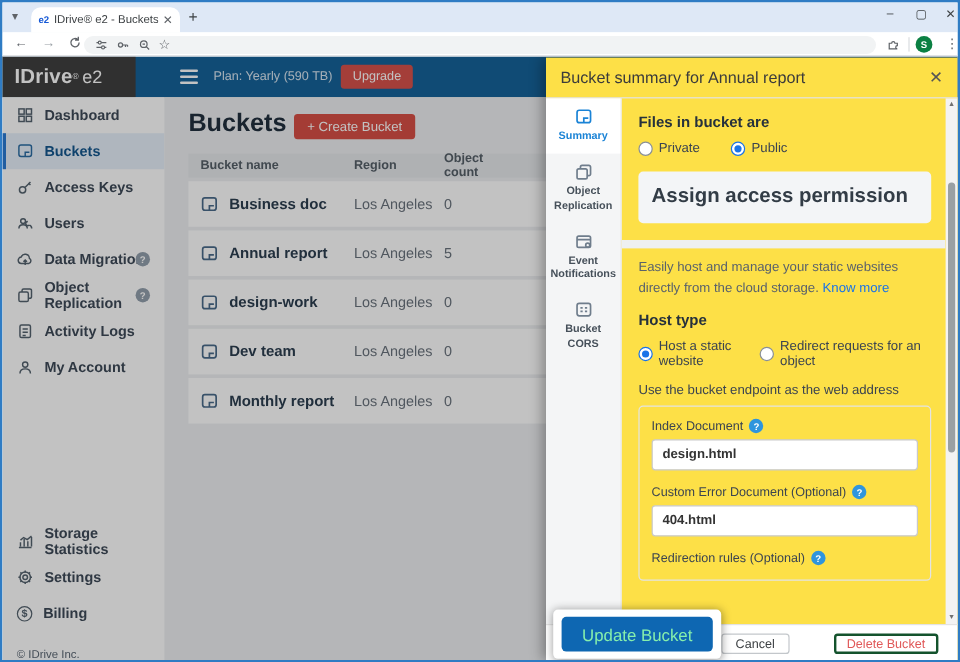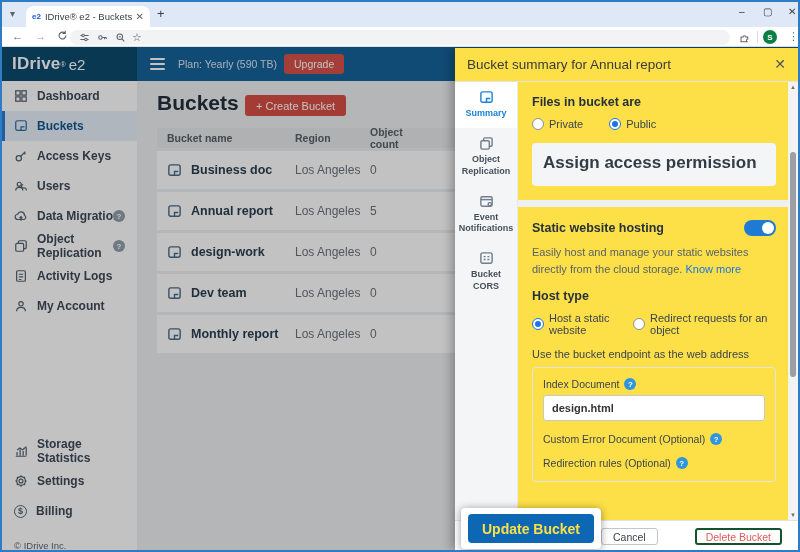--- a/index.html
+++ b/index.html
@@ -25,21 +25,21 @@
   .chip-ic svg { width:11px; height:11px; stroke:#5f6368; fill:none; stroke-width:1.5; }
   .star { font-size:11px; color:#5f6368; }
   .ext-ic { position:absolute; top:4px; left:737px; }
   .ext-ic svg { width:12px; height:12px; stroke:#5f6368; fill:none; stroke-width:1.5; }
   .tbsep { position:absolute; left:755px; top:4px; height:12px; width:1px; background:#dadce0; }
   .avatar { position:absolute; left:761px; top:3px; width:14px; height:14px; border-radius:50%; background:#0b8043; color:#fff; font-size:8px; font-weight:bold; display:flex; align-items:center; justify-content:center; }
   .moredots { position:absolute; left:786px; top:3px; font-size:11px; color:#5f6368; }
 
   
   .appbar { position:absolute; top:45px; left:0; right:0; height:34px; background:#16639a; z-index:1; }
-  .logo-zone { position:absolute; left:0; top:0; width:135px; height:34px; background:#0c4a6e; display:flex; align-items:center; padding-left:10px; color:#fff; }
+  .logo-zone { position:absolute; left:0; top:0; width:111px; height:34px; background:#404040; display:flex; align-items:center; padding-left:10px; color:#fff; }
   .brand-main { font-size:17px; font-weight:bold; letter-spacing:.2px; }
   .brand-reg { font-size:7px; vertical-align:super; }
   .brand-prod { font-size:15px; margin-left:3px; font-weight:normal; }
   .hamburger { position:absolute; left:148px; top:11px; width:15px; cursor:pointer; }
   .hamburger div { height:2px; background:#fff; margin-bottom:3px; border-radius:1px; }
   .plan-text { position:absolute; left:176px; top:11px; font-size:10.5px; color:#d9e6f1; }
   .upgrade-btn { position:absolute; left:282px; top:7px; height:20px; padding:0 10px; background:#d8524c; color:#fff; font-size:10.5px; border:none; border-radius:3px; display:flex; align-items:center; }
 
   
   .sidebar { position:absolute; left:0; top:79px; bottom:0; width:135px; background:#fff; z-index:1; }
@@ -103,21 +103,21 @@
   .fld-label { font-size:10.5px; color:#3b4450; display:flex; align-items:flex-end; gap:5px; margin-top:12px; }
   .fld-label:first-child { margin-top:0; }
   .help-ic { width:12px; height:12px; border-radius:50%; background:#2f95dd; color:#fff; font-size:8px; font-weight:bold; display:inline-flex; align-items:center; justify-content:center; }
   .txt-input { width:100%; height:22px; border:1px solid #c9c9c9; border-radius:3px; margin-top:5px; padding:12px 8px; font-size:11px; font-weight:bold; color:#333; font-family:"Liberation Sans", sans-serif; }
   .panel-foot { position:absolute; bottom:0; left:0; right:0; height:30px; background:#fff; border-top:1px solid #e3e3e3; }
   .cancel-btn { position:absolute; left:146px; top:7px; height:17px; padding:0 11px; background:#fff; border:1px solid #c3c7cb; border-radius:3px; font-size:10.5px; color:#3c4043; }
   .delete-btn { position:absolute; right:16px; top:7px; height:17px; padding:0 9px; background:#fff; border:2px solid #14532d; border-radius:3px; font-size:10.5px; color:#e05858; }
 
   
   .update-card { position:absolute; left:459px; top:506px; width:140px; height:41px; background:#fff; border-radius:4px; box-shadow:0 1px 8px rgba(0,0,0,.4); z-index:20; }
-  .update-btn { position:absolute; left:7px; top:6px; right:7px; bottom:6px; background:#0e67b2; border:none; border-radius:4px; color:#fde047; font-size:14px; font-weight:bold; font-family:"Liberation Sans", sans-serif; }
+  .update-btn { position:absolute; left:7px; top:6px; right:7px; bottom:6px; background:#0e67b2; border:none; border-radius:4px; color:#86efac; font-size:14px; font-weight:normal; font-family:"Liberation Sans", sans-serif; }
 </style>
 </head>
 <body>
 
 <div id="screen">
 
   <div class="chrome">
     <div class="tabstrip">
       <span class="tab-chevron">▾</span>
       <div class="tab">
@@ -400,24 +400,20 @@
             <span>Public</span>
           </span>
       </div>
 
       <div class="gbox">
         <div class="sec-h">Assign access permission</div>
       </div>
 
       <div class="divider"></div>
 
-      <div class="host-row">
-        <span class="sec-h">Static website hosting</span>
-        <span class="toggle"></span>
-      </div>
       <div class="desc"><span>Easily host and manage your static websites directly from the cloud storage.</span> <span class="link">Know more</span></div>
 
       <div class="sec-h" style="margin-top:11px;">Host type</div>
       <div class="radio-row" style="justify-content:space-between;">
         <span class="radio-item">
             <span class="rdot sel"></span>
             <span>Host a static website</span>
           </span>
         <span class="radio-item">
             <span class="rdot"></span>
@@ -429,20 +425,21 @@
       <div class="fields-card">
         <div class="fld-label">
             <span>Index Document</span>
             <span class="help-ic">?</span>
           </div>
         <input class="txt-input" value="design.html" style="">
         <div class="fld-label">
             <span>Custom Error Document (Optional)</span>
             <span class="help-ic">?</span>
           </div>
+        <input class="txt-input" value="404.html" style="">
         <div class="fld-label">
             <span>Redirection rules (Optional)</span>
             <span class="help-ic">?</span>
           </div>
         
       </div>
     </div>
 
     <div class="pscroll">
       <span class="arr" style="top:2px;">▲</span>

